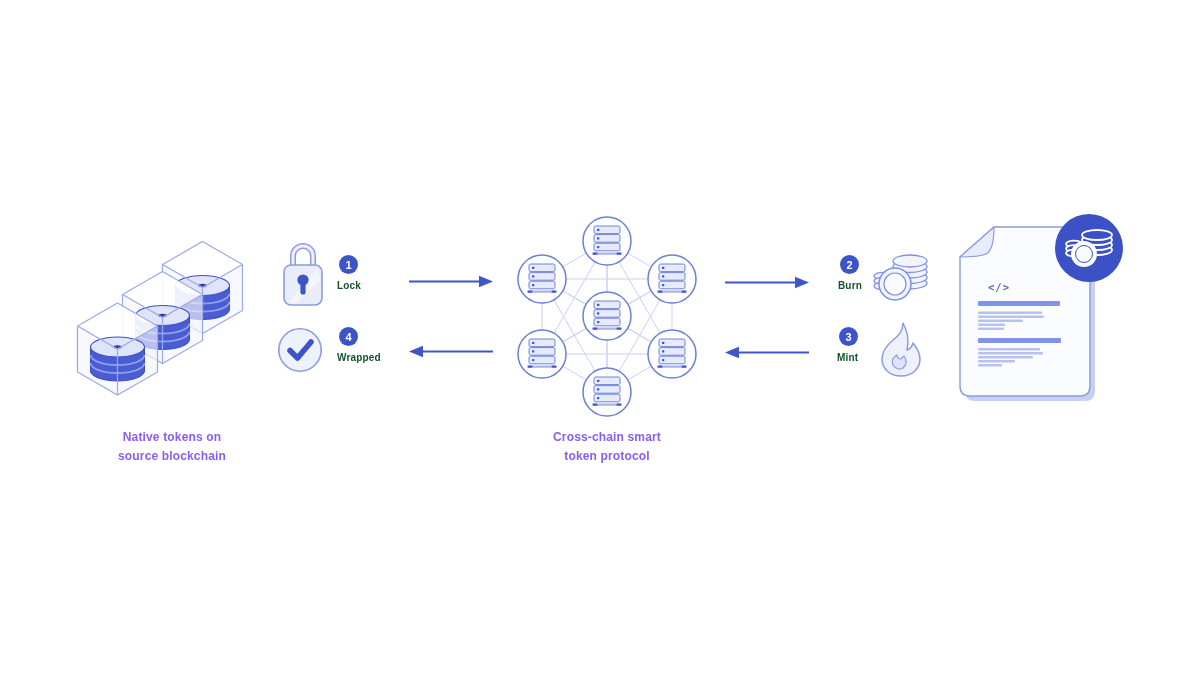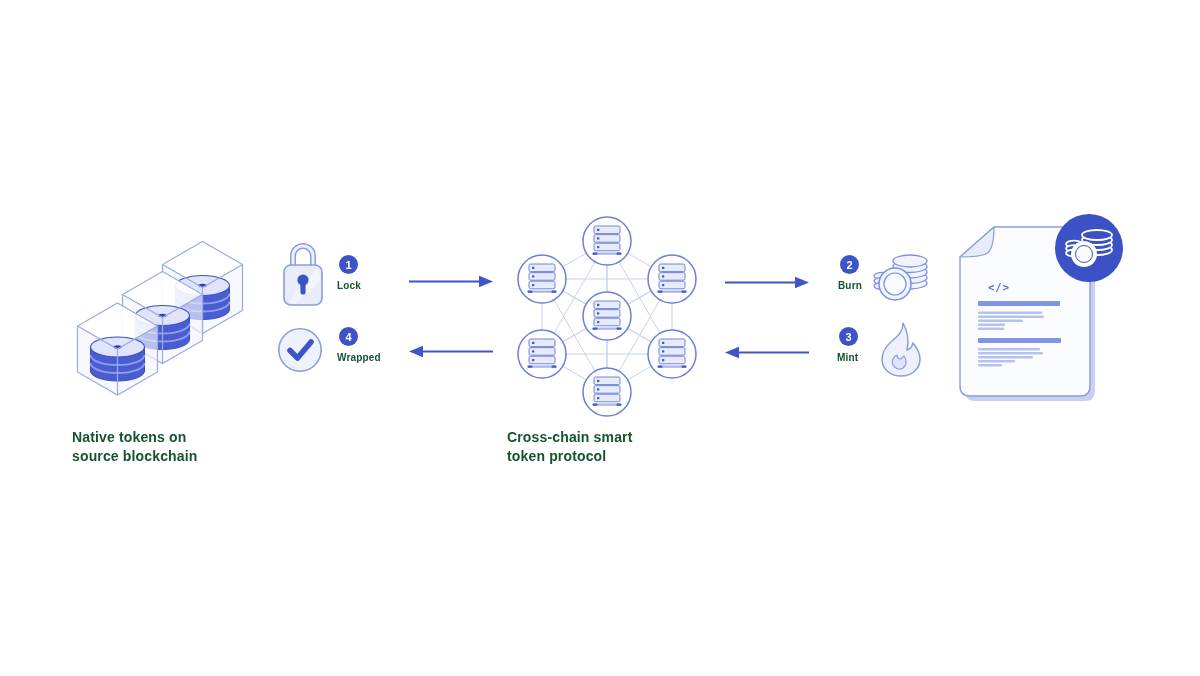--- a/index.html
+++ b/index.html
@@ -3,22 +3,22 @@
 <meta charset="utf-8">
 <style>
   * { margin:0; padding:0; box-sizing:border-box; }
   html,body { background:#ffffff; }
   .canvas {
     position:relative; width:1200px; height:676px; background:#ffffff;
     font-family:"Liberation Sans", sans-serif; overflow:hidden;
   }
   .abs { position:absolute; }
   .caption {
-    position:absolute; text-align:left; color:#14532d;
-    font-size:14px; font-weight:700; line-height:18.5px; letter-spacing:.15px;
+    position:absolute; text-align:center; color:#8b5cf6;
+    font-size:12px; font-weight:700; line-height:18.5px; letter-spacing:.15px;
   }
   .step-group { position:absolute; display:flex; flex-direction:column; align-items:flex-start; }
   .step-badge {
     width:19px; height:19px; border-radius:50%; background:#3d54c8; color:#ffffff;
     font-size:11px; font-weight:700; display:flex; align-items:center; justify-content:center;
     margin-left:2px;
   }
   .step-label { margin-top:6px; font-size:10px; font-weight:700; color:#14532d; letter-spacing:.15px; }
   .code-glyph {
     position:absolute; font-size:10.5px; font-weight:700; color:#5468d2; letter-spacing:1px;

